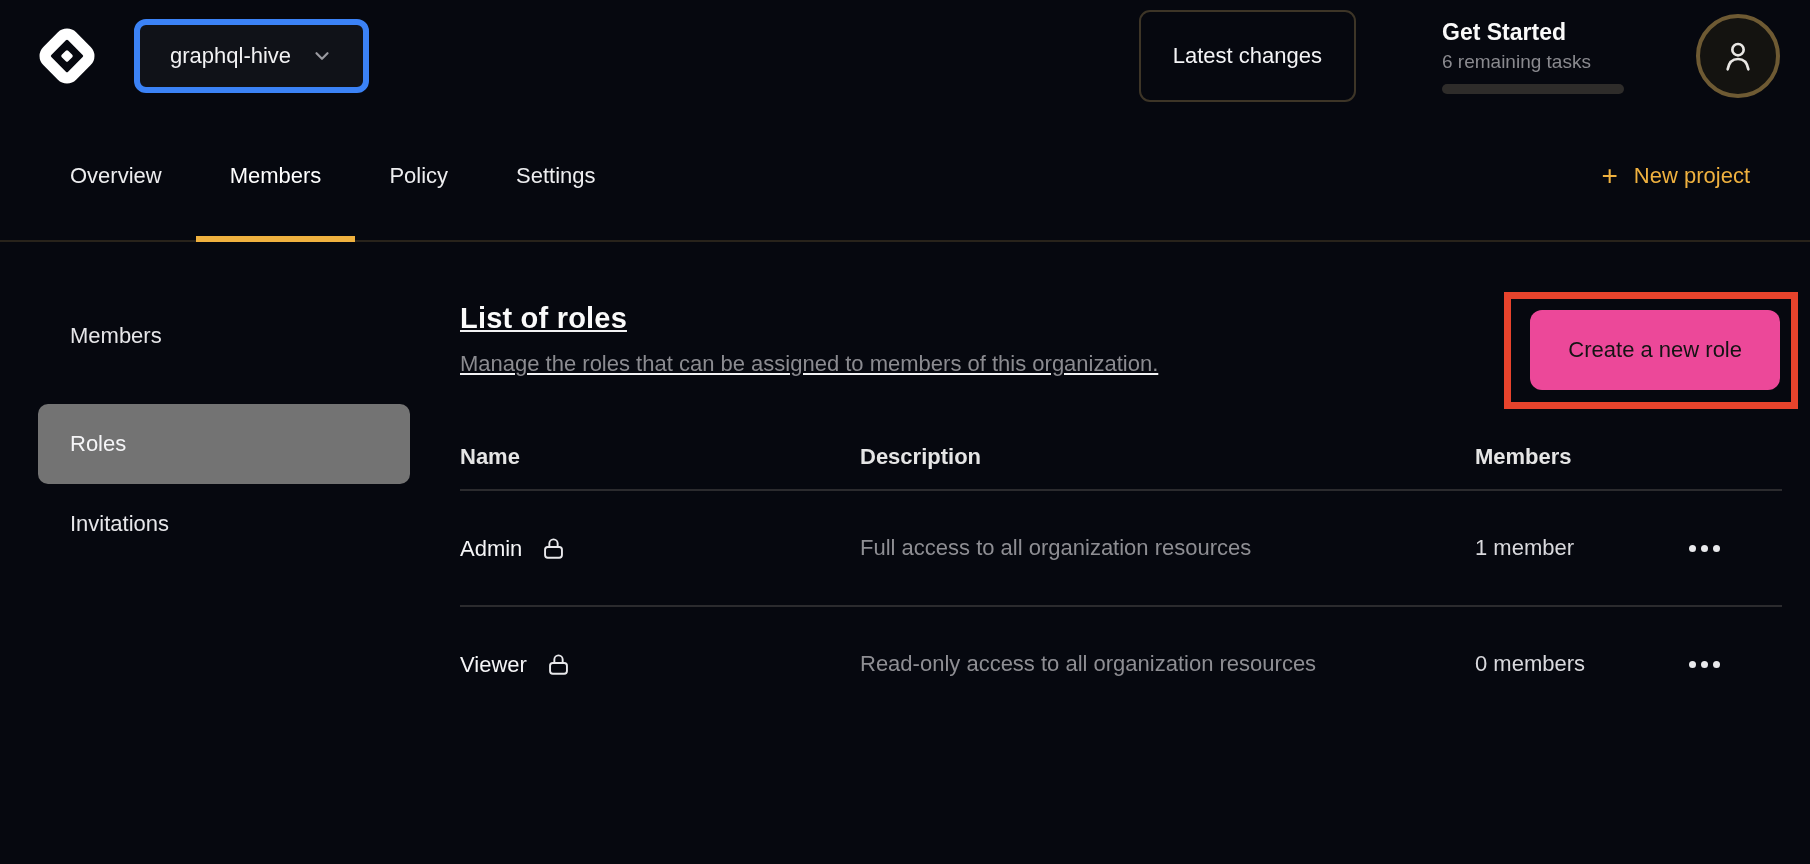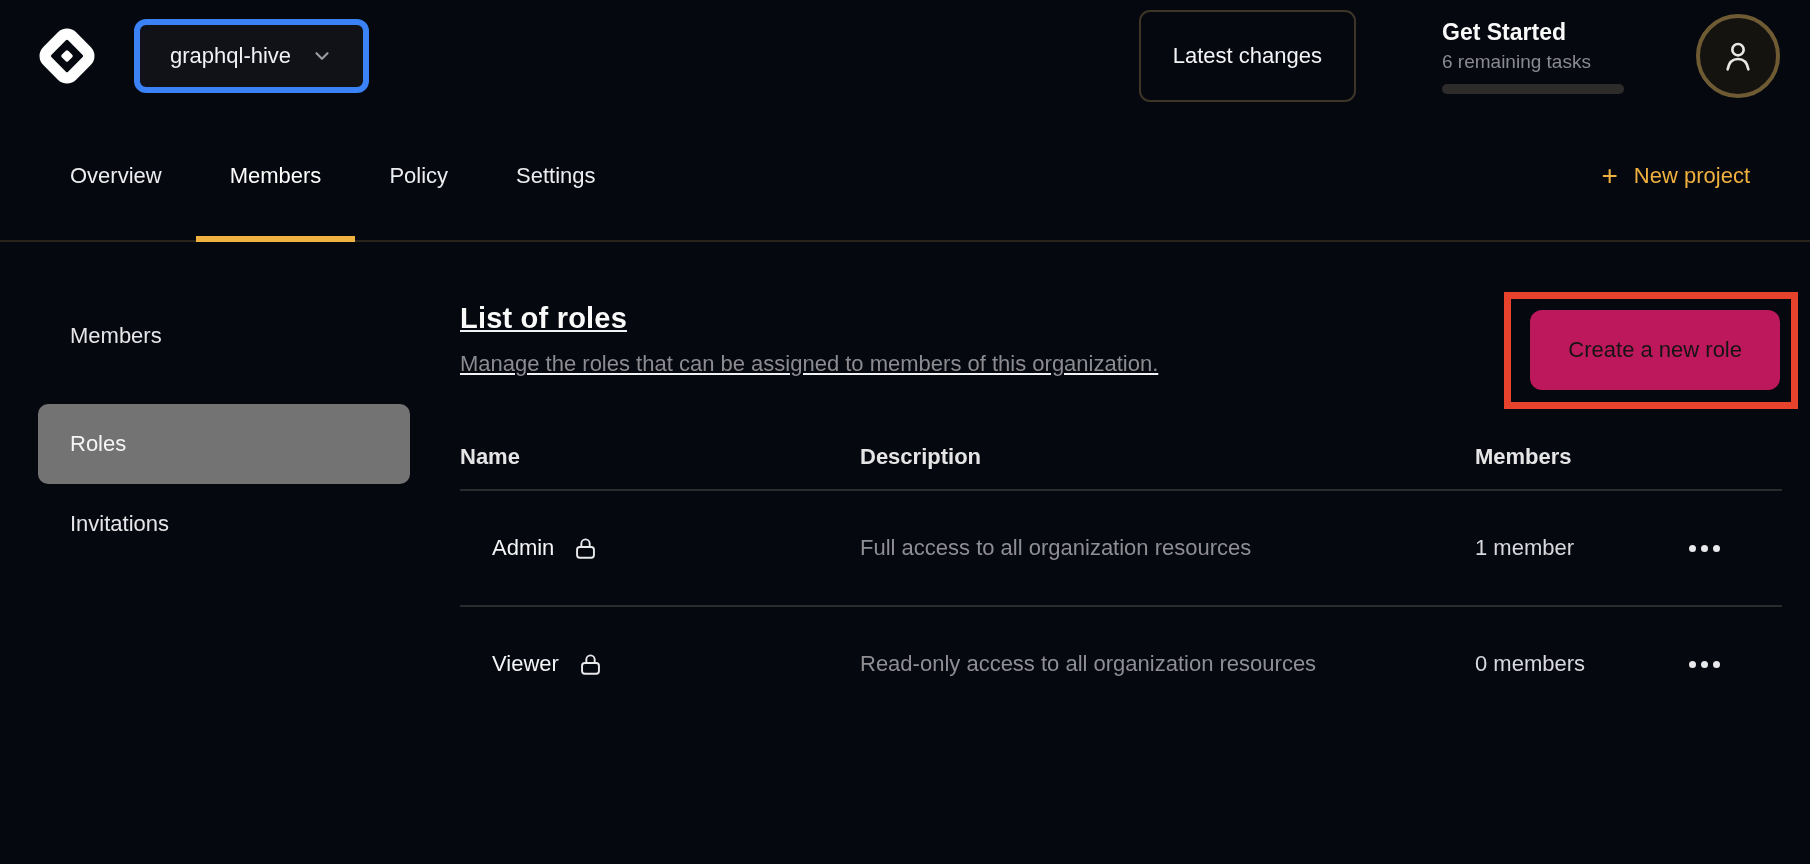--- a/index.html
+++ b/index.html
@@ -57,31 +57,31 @@
   .main-head { display:flex; align-items:flex-start;text-decoration:underline; }
   .title-block { padding-top:6px; }
   .page-title { font-size:29px; font-weight:700; color:#fafafa; letter-spacing:.2px; }
   .page-sub { margin-top:16px; font-size:22px; color:#8b8b90; }
 
   .annotation-box {
     position:absolute; top:-4px; right:-16px;
     border:7px solid #e7432c; padding:11px 11px 12px 19px;
   }
   .create-btn {
-    background:#be185d; color:#141414; border:none; border-radius:12px;
+    background:#ec4899; color:#141414; border:none; border-radius:12px;
     height:80px; padding:0 38px; font-size:22px; font-family:inherit; cursor:pointer;
   }
 
   
   .table { margin-top:48px; width:1322px; }
   .trow { display:grid; grid-template-columns:400px 615px 205px 1fr; align-items:center; }
   .thead { height:64px; font-weight:700; font-size:22px; color:#e5e5e5; }
   .tbody-row { min-height:116px; font-size:22px; }
   .row-divider { border-top:2px solid #2b2b2e; }
-  .cell-name { display:flex; align-items:center; gap:18px; color:#f5f5f7;margin-left:32px; }
+  .cell-name { display:flex; align-items:flex-end; gap:18px; color:#f5f5f7; }
   .lock { width:27px; height:27px; color:#e9e9ec; display:flex; flex:none; }
   .cell-desc { color:#8e8e93; line-height:1.55; padding-right:40px; }
   .cell-members { color:#d9d9dd; }
   .cell-menu { display:flex; justify-content:flex-end; padding-right:58px; }
   .dots { display:flex; gap:5px; cursor:pointer; padding:10px 4px; }
   .dots i { width:7px; height:7px; border-radius:50%; background:#e9e9ec; display:block; }
 </style>
 </head>
 <body>
 

